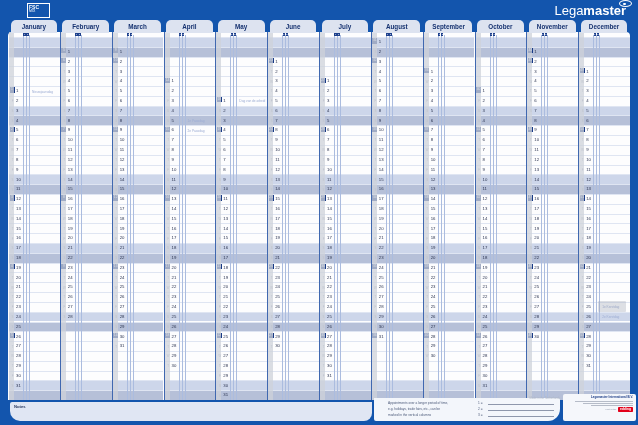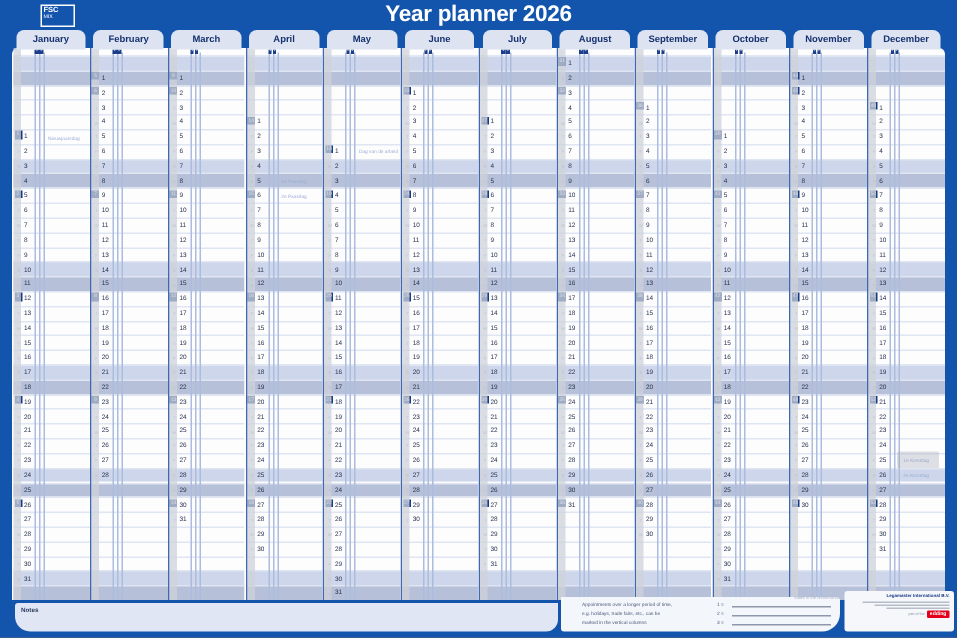--- a/index.html
+++ b/index.html
@@ -56,27 +56,32 @@
   #eddingmark{background:#e2001a;color:#ffffff;font-size:3.4px;font-weight:bold;
               line-height:4.6px;padding:0 2px;border-radius:0.8px;}
   #decstamp{position:absolute;left:598px;top:301px;width:28px;height:11px;background:rgba(160,166,180,0.35);
             border-radius:1px;}
 </style>
 </head>
 <body>
 
 <div id="planner">
 
-  <div id="title">Year planner 2026</div>
 
   <div id="fsc">
     <span class="fsc-big">FSC</span>
     <span>MIX</span>
   </div>
 
+  <div id="brand">
+    <span class="b1">Lega</span><span class="b2">master</span>
+    <span class="oval">
+        <i></i>
+      </span>
+  </div>
 
   <div id="panel">
       <div class="col" style="left: 0px; width: 51.8333px;">
         <div class="row sat" style="top: 5px; height: 9.81081px;"></div>
         <div class="row sun" style="top: 14.8108px; height: 9.81081px;"></div>
         <div class="row" style="top: 24.6216px; height: 9.81081px;"></div>
         <div class="row" style="top: 34.4324px; height: 9.81081px;"></div>
         <div class="row" style="top: 44.2432px; height: 9.81081px;"></div>
         <div class="row" style="top: 54.0541px; height: 9.81081px;">
           <div class="dayletter">T</div>

